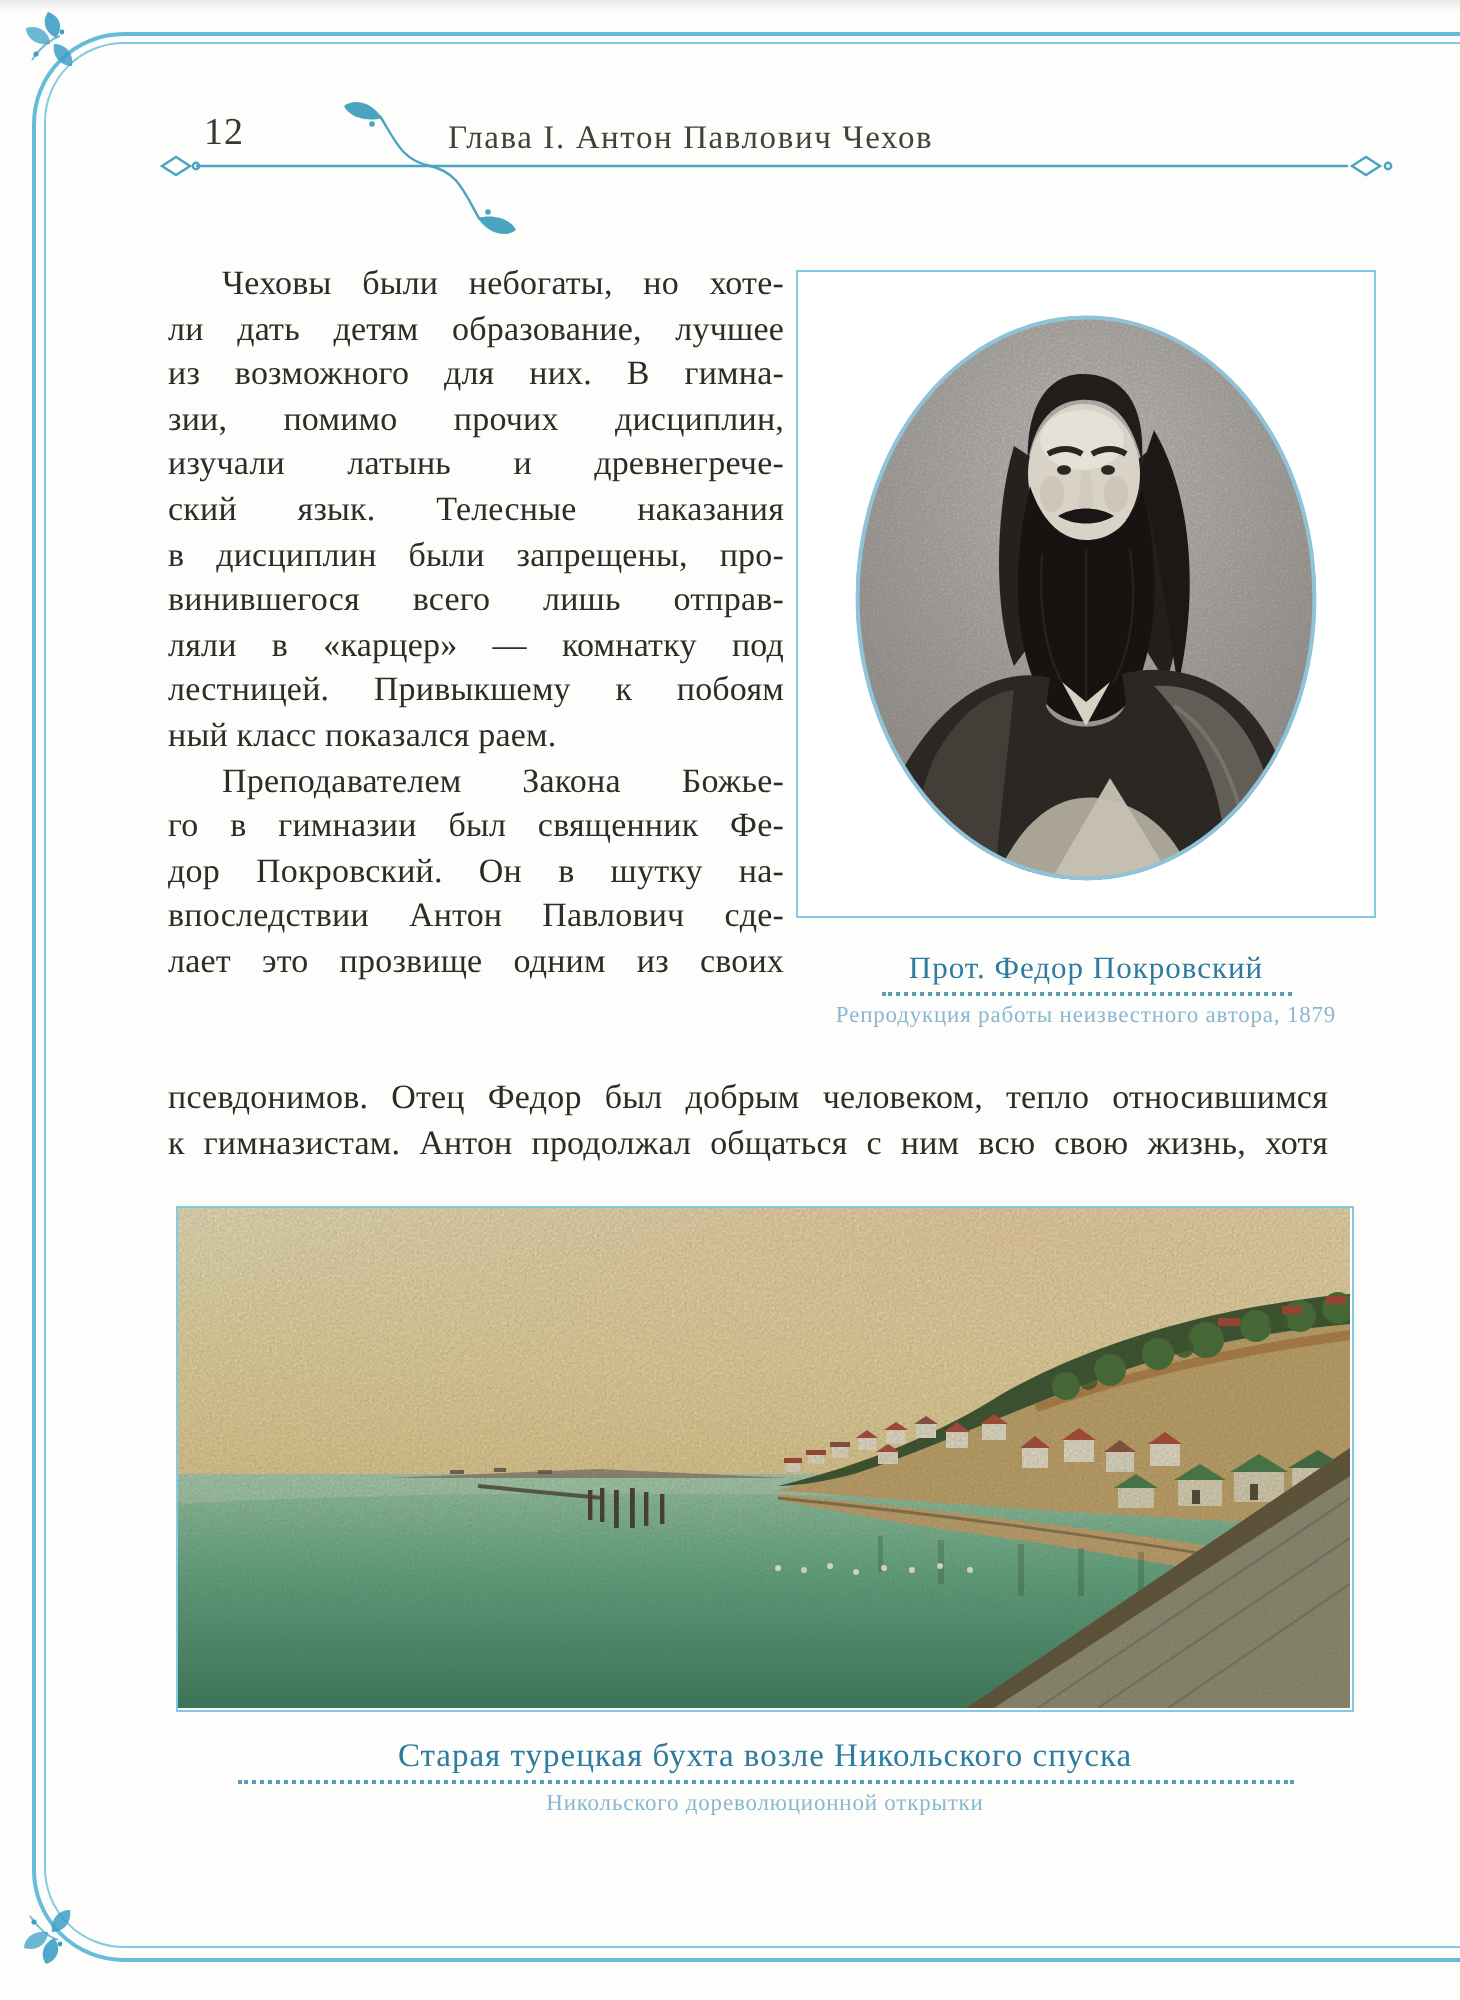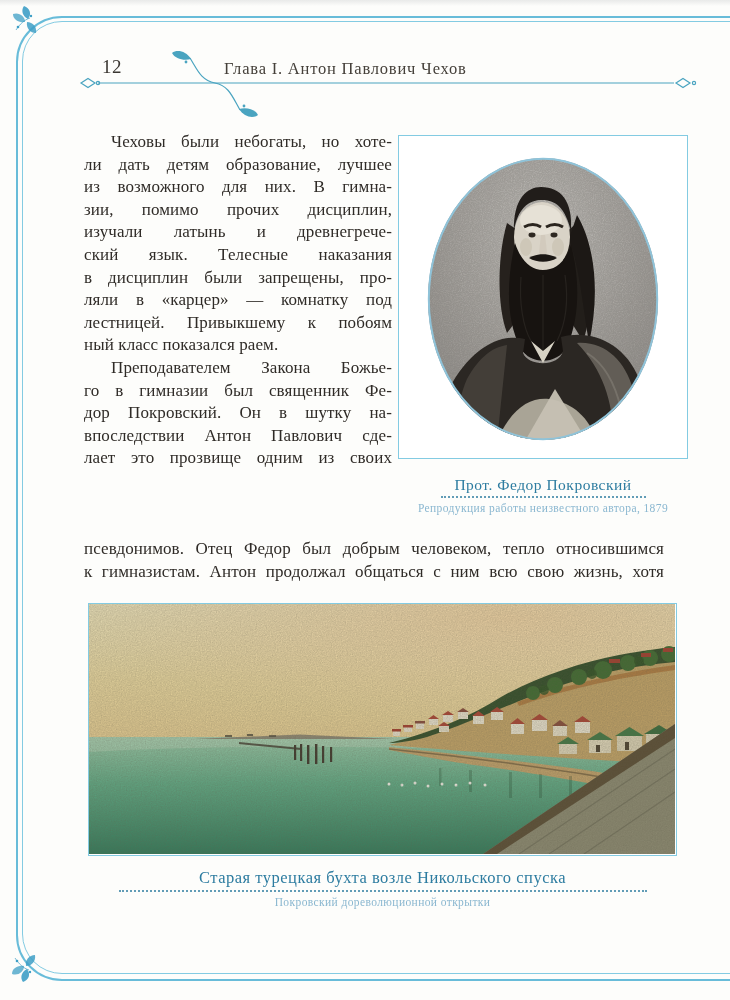--- a/index.html
+++ b/index.html
@@ -128,20 +128,21 @@
   </svg>
 
   <div class="text-col">
     <div class="line ind">Чеховы были небогаты, но хоте-</div>
     <div class="line">ли дать детям образование, лучшее</div>
     <div class="line">из возможного для них. В гимна-</div>
     <div class="line">зии, помимо прочих дисциплин,</div>
     <div class="line">изучали латынь и древнегрече-</div>
     <div class="line">ский язык. Телесные наказания</div>
     <div class="line">в дисциплин были запрещены, про-</div>
+    <div class="line">винившегося всего лишь отправ-</div>
     <div class="line">ляли в «карцер» — комнатку под</div>
     <div class="line">лестницей. Привыкшему к побоям</div>
     <div class="line pend">ный класс показался раем.</div>
     <div class="line ind">Преподавателем Закона Божье-</div>
     <div class="line">го в гимназии был священник Фе-</div>
     <div class="line">дор Покровский. Он в шутку на-</div>
     <div class="line">впоследствии Антон Павлович сде-</div>
     <div class="line">лает это прозвище одним из своих</div>
   </div>
 
@@ -346,16 +347,16 @@
 
       <path d="M394,250 L586,120 L586,250 Z" fill="#8f8d74"></path>
       <path d="M394,250 L586,120 L586,134 L408,250 Z" fill="#5a4c33"></path>
       <path d="M430,250 L586,145 M460,250 L586,165 M495,250 L586,188" stroke="#6e6c58" stroke-width="1.2" opacity="0.7" fill="none"></path>
       <rect width="586" height="250" filter="url(#grain2)" opacity="0.4"></rect>
     </svg>
   </div>
   <div class="caption postcard-cap">
     <div class="cap-main">Старая турецкая бухта возле Никольского спуска</div>
     <div class="cap-dots"></div>
-    <div class="cap-sub">Покровский дореволюционной открытки</div>
+    <div class="cap-sub">Никольского дореволюционной открытки</div>
   </div>
 
 </div>
 
 </body></html>

